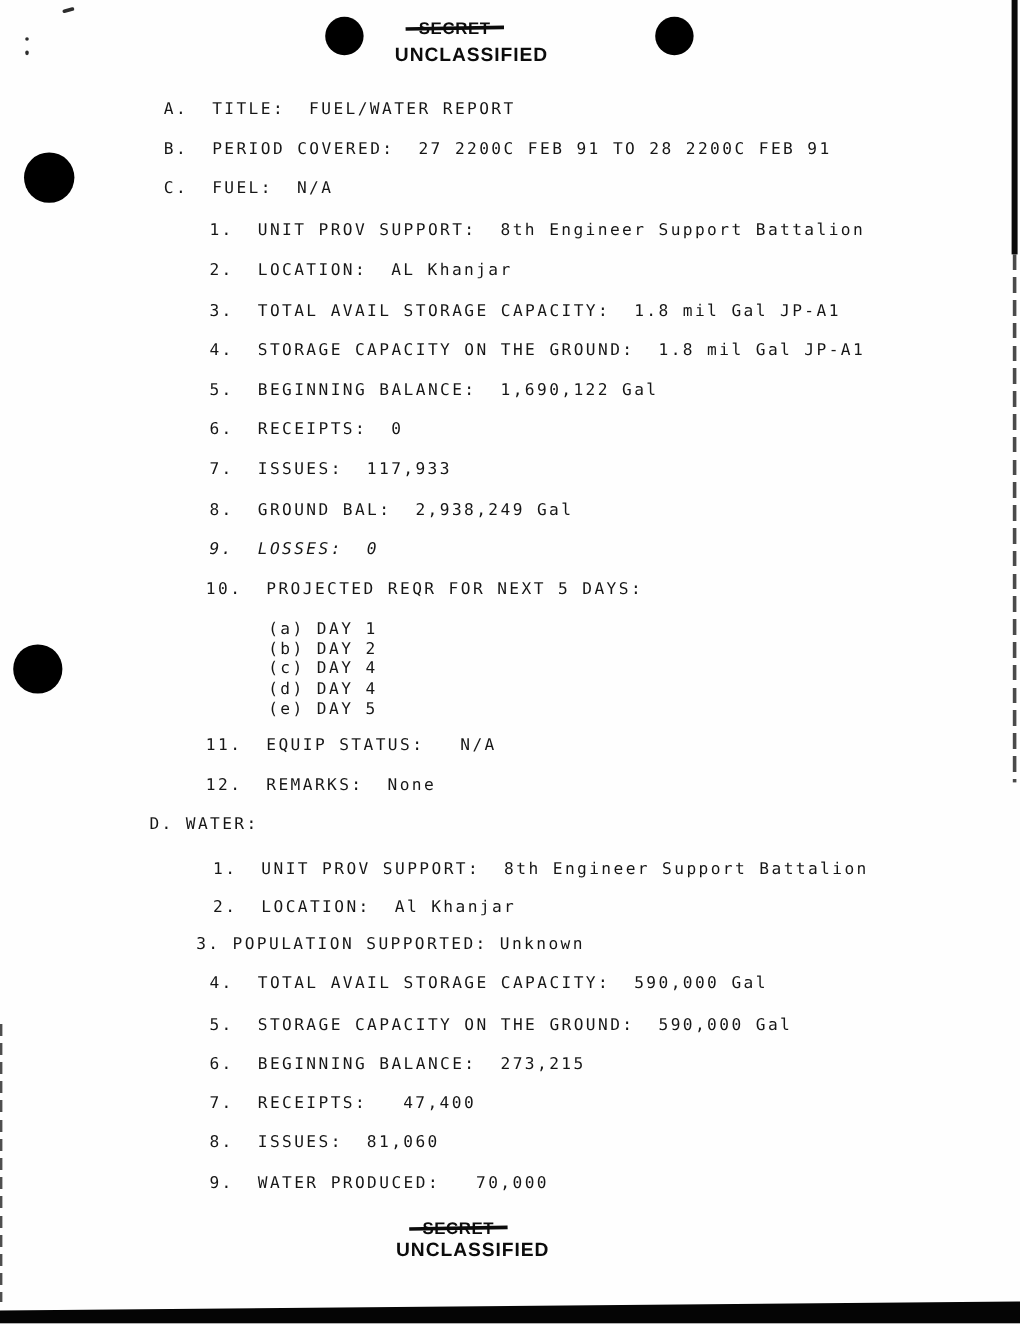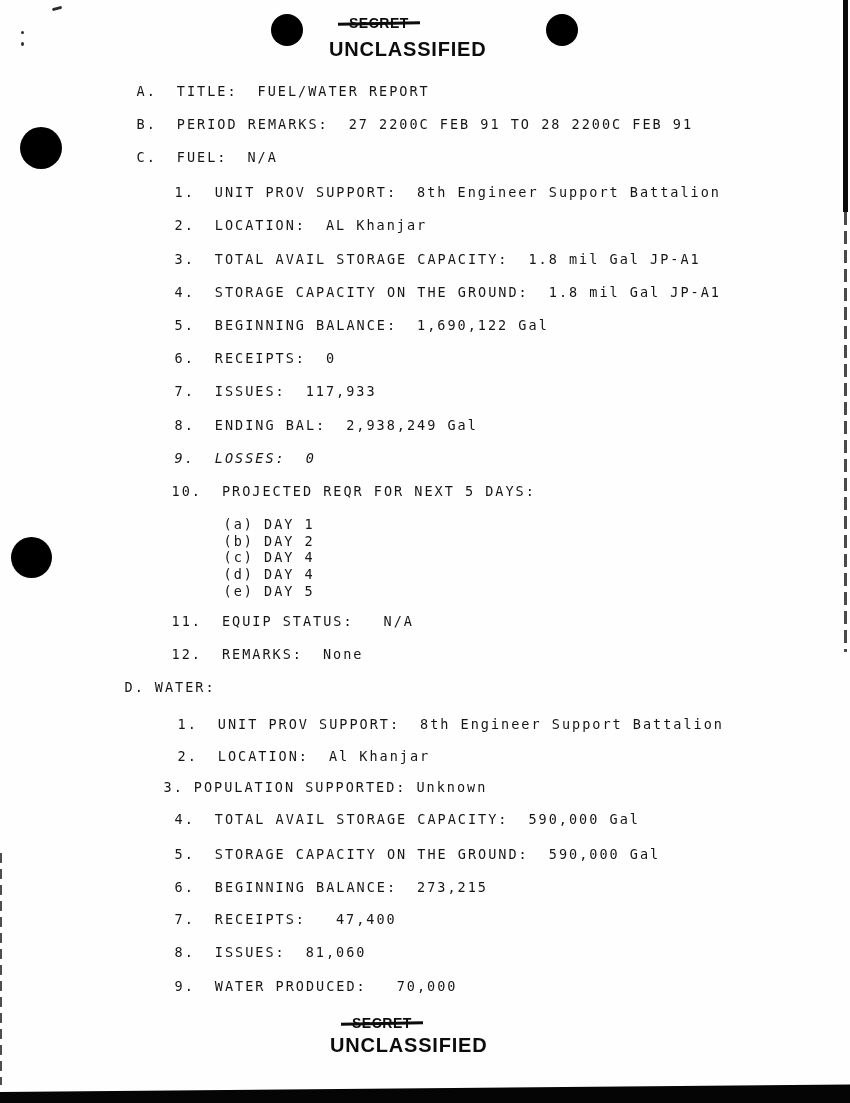--- a/index.html
+++ b/index.html
@@ -34,21 +34,21 @@
   .stamp-secret { font-size: 14px; }
   .stamp-secret::before {
     content: "";
     position: absolute;
     left: -11px; right: -11px;
     top: 45%;
     height: 3px;
     background: #0c0c0c;
     transform: rotate(-1deg);
   }
-  .stamp-unclassified { font-size: 20px; letter-spacing: 0.8px; }
+  .stamp-unclassified { font-size: 16px; letter-spacing: 0.8px; }
   .punch {
     position: absolute;
     background: #000;
     border-radius: 50%;
   }
   .edge-solid-right {
     position: absolute;
     left: 843px; top: 0; width: 5px; height: 212px;
     background: #0a0a0a;
   }
@@ -94,21 +94,21 @@
   <div class="punch" style="left:11px; top:537px; width:41px; height:41px;"></div>
 
   <span class="stamp stamp-secret" style="left:349px; top:15px;">SECRET</span>
   <span class="stamp stamp-unclassified" style="left:329px; top:38px;">UNCLASSIFIED</span>
 
   <div class="line" style="top:70px; left:96px;">
     <span>A.</span><span>TITLE:</span><span>FUEL/WATER REPORT</span>
   </div>
 
   <div class="line" style="top:103px; left:96px;">
-    <span>B.</span><span>PERIOD REMARKS:</span><span>27 2200C FEB 91 TO 28 2200C FEB 91</span>
+    <span>B.</span><span>PERIOD COVERED:</span><span>27 2200C FEB 91 TO 28 2200C FEB 91</span>
   </div>
 
   <div class="line" style="top:136px; left:96px;">
     <span>C.</span><span>FUEL:</span><span>N/A</span>
   </div>
 
   <div class="line" style="top:171px; left:134px;">
     <span>1.</span><span>UNIT PROV SUPPORT:</span><span>8th Engineer Support Battalion</span>
   </div>
   <div class="line" style="top:204px; left:134px;">
@@ -123,21 +123,21 @@
   <div class="line" style="top:304px; left:134px;">
     <span>5.</span><span>BEGINNING BALANCE:</span><span>1,690,122 Gal</span>
   </div>
   <div class="line" style="top:337px; left:134px;">
     <span>6.</span><span>RECEIPTS:</span><span>0</span>
   </div>
   <div class="line" style="top:370px; left:134px;">
     <span>7.</span><span>ISSUES:</span><span>117,933</span>
   </div>
   <div class="line" style="top:404px; left:134px;">
-    <span>8.</span><span>ENDING BAL:</span><span>2,938,249 Gal</span>
+    <span>8.</span><span>GROUND BAL:</span><span>2,938,249 Gal</span>
   </div>
   <div class="line" style="top:437px; left:134px;font-style:italic;">
     <span>9.</span><span>LOSSES:</span><span>0</span>
   </div>
 
   <div class="line" style="top:470px; left:131px;">
     <span>10.</span><span>PROJECTED REQR FOR NEXT 5 DAYS:</span>
   </div>
   <div class="line" style="top:503px; left:183px;">
     <span>(a) DAY 1</span>

